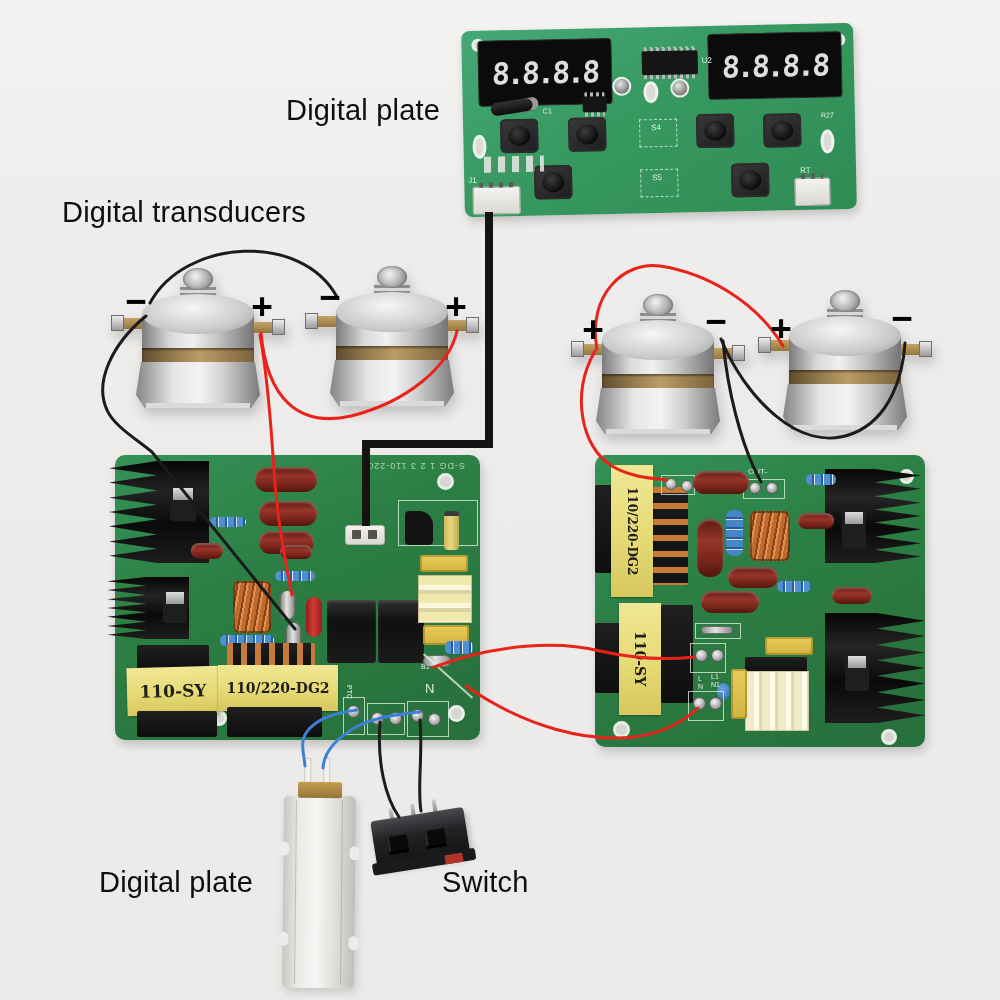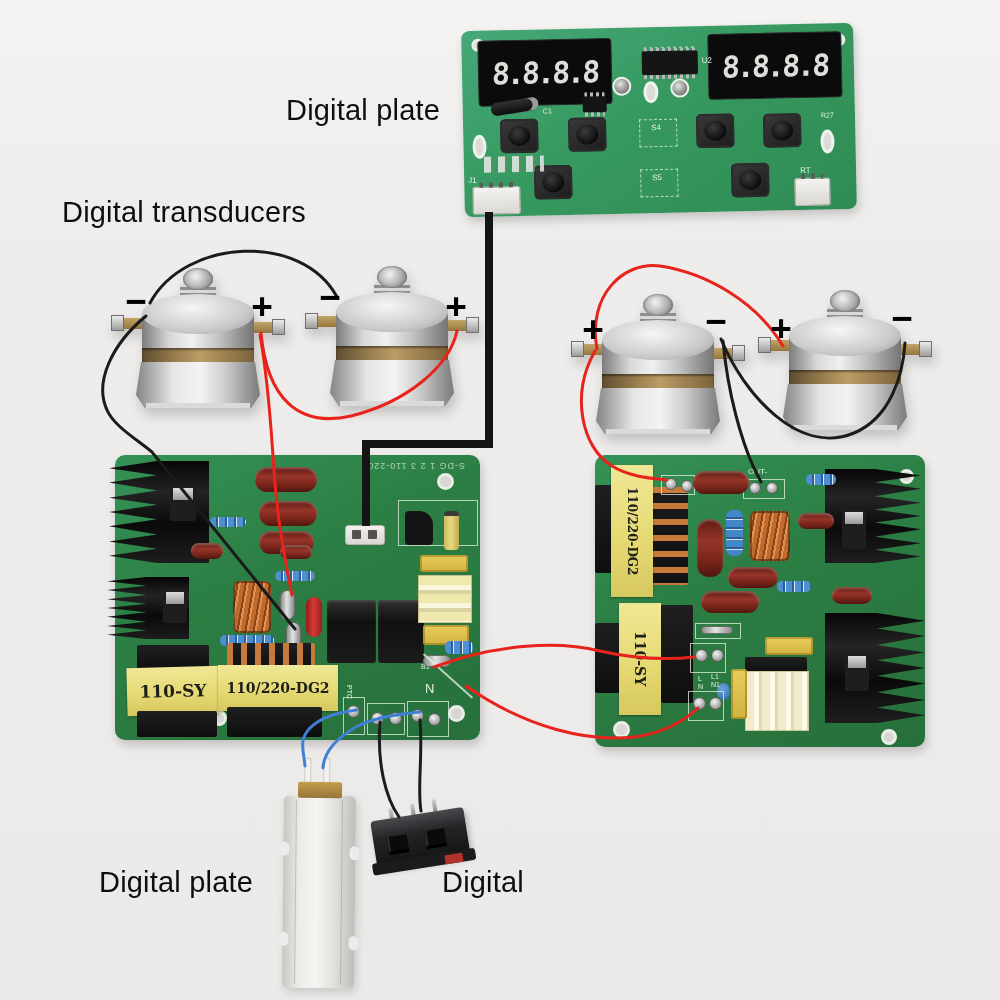--- a/index.html
+++ b/index.html
@@ -331,21 +331,21 @@
     <path d="M466,686 C528,729 589,742 634,737 C666,733 686,719 698,708" stroke="#e8231c" stroke-width="3" fill="none" stroke-linecap="round"></path>
     <path d="M357,710 C340,712 322,716 310,728 C298,740 304,752 305,766" stroke="#3f7fd6" stroke-width="3" fill="none" stroke-linecap="round"></path>
     <path d="M420,712 C398,714 372,718 356,727 C335,739 324,752 323,768" stroke="#3f7fd6" stroke-width="3" fill="none" stroke-linecap="round"></path>
     <path d="M380,722 C377,762 385,797 399,817" stroke="#1c1c1c" stroke-width="3" fill="none" stroke-linecap="round"></path>
     <path d="M420,720 C423,757 417,787 421,811" stroke="#1c1c1c" stroke-width="3" fill="none" stroke-linecap="round"></path>
   </svg>
 
   <div class="lbl z50" style="left:286px;top:94px;">Digital plate</div>
   <div class="lbl z50" style="left:62px;top:196px;">Digital transducers</div>
   <div class="lbl z50" style="left:99px;top:866px;">Digital plate</div>
-  <div class="lbl z50" style="left:442px;top:866px;">Digital</div>
+  <div class="lbl z50" style="left:442px;top:866px;">Switch</div>
 
   <div class="sign z50" style="left:136px;top:301px;">−</div>
   <div class="sign z50" style="left:262px;top:306px;">+</div>
   <div class="sign z50" style="left:330px;top:297px;">−</div>
   <div class="sign z50" style="left:456px;top:306px;">+</div>
   <div class="sign z50" style="left:593px;top:329px;">+</div>
   <div class="sign z50" style="left:716px;top:321px;">−</div>
   <div class="sign z50" style="left:781px;top:328px;">+</div>
   <div class="sign z50" style="left:902px;top:318px;">−</div>
 

